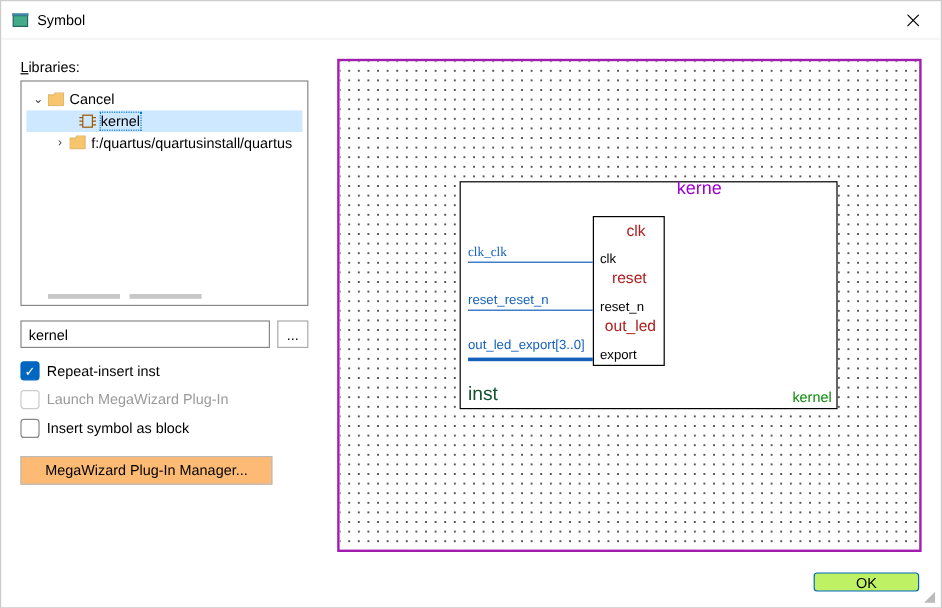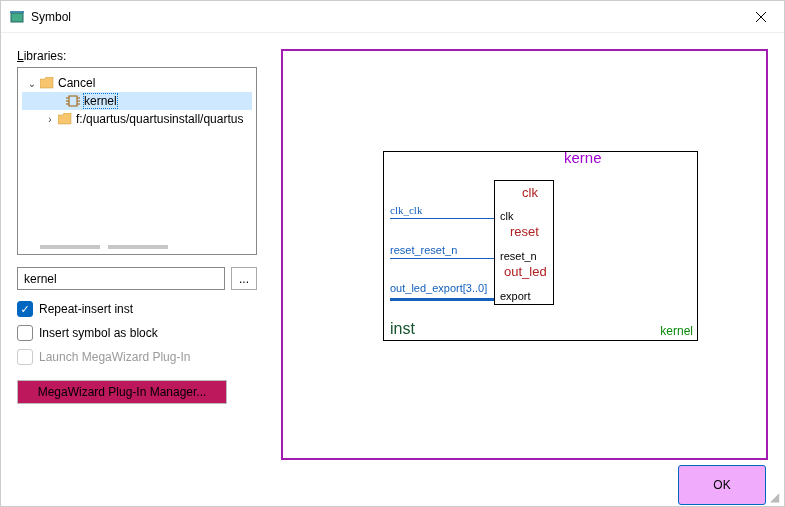--- a/index.html
+++ b/index.html
@@ -136,21 +136,21 @@
     color: #fff;
   }
   .cb.checked { background: #0067c0; border-color: #0067c0; }
   .cb.disabled { border-color: #ccc; }
 
   .mega-btn {
     margin-top: 8px;
     height: 24px;
     width: 210px;
     border: 1px solid #bbb;
-    background: #be185d;
+    background: #fdba74;
     font-size: 12px;
     padding: 0 10px;
     text-align: center;
     cursor: pointer;
   }
 
   .preview-pane {
     flex: 1;
     border: 2px solid #a21caf;
     position: relative;
@@ -221,23 +221,23 @@
   .footer {
     height: 42px;
     display: flex;
     justify-content: flex-end;
     align-items: center;
     gap: 10px;
     padding: 0 18px;
     position: relative;
   }
   .btn {
-    width: 88px; height: 40px;
+    width: 88px; height: 16px;
     border: 1px solid #aaa;
-    background: #f0abfc;
+    background: #bef264;
     border-radius: 3px;
     font-size: 12px;
     cursor: pointer;
   }
   .btn.primary { border: 1px solid #0067c0; }
   .resize-grip {
     position: absolute;
     right: 2px; bottom: 2px;
     width: 12px; height: 12px;
     color: #bbb;
@@ -313,27 +313,27 @@
     <div style="height:12px"></div>
     <div class="name-row">
       <input class="name-input" value="kernel" style="">
       <div class="browse-btn">...</div>
     </div>
 
     <div class="check-row">
       <span class="cb checked">✓</span>
       <span><span class="u">R</span><span>epeat-insert inst</span></span>
     </div>
+    <div class="check-row disabled">
+      <span class="cb disabled"></span>
+      <span><span class="u">L</span><span>aunch MegaWizard Plug-In</span></span>
+    </div>
     <div class="check-row">
       <span class="cb"></span>
       <span><span class="u">I</span><span>nsert symbol as block</span></span>
-    </div>
-    <div class="check-row disabled">
-      <span class="cb disabled"></span>
-      <span><span class="u">L</span><span>aunch MegaWizard Plug-In</span></span>
     </div>
 
     <button class="mega-btn"><span class="u">M</span>egaWizard Plug-In Manager...</button>
   </div>
 
   <div class="preview-pane">
     <div class="preview-inner"></div>
     <div class="sym-outer">
       <div class="sym-title">kerne</div>
       <div class="sym-inner"></div>

